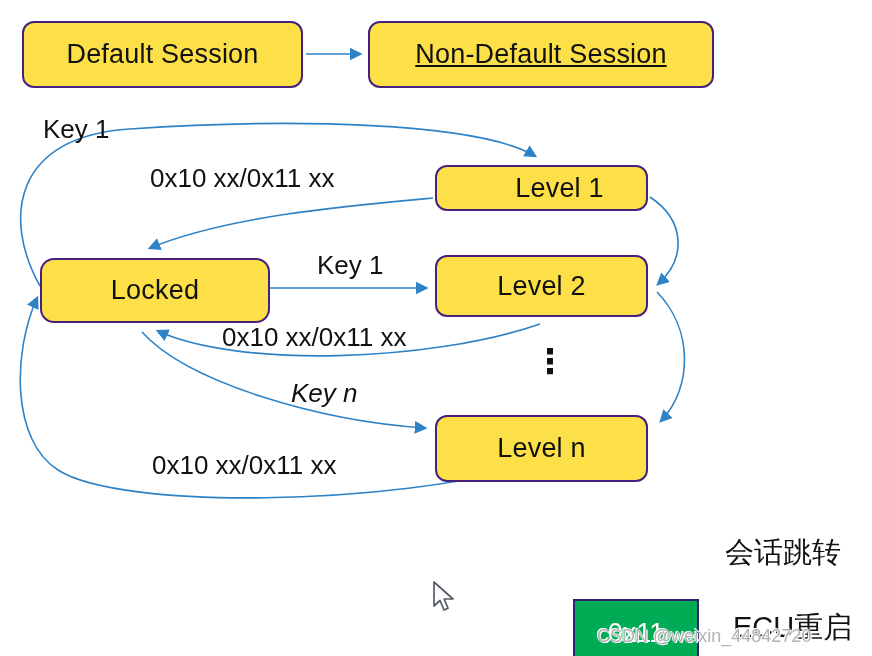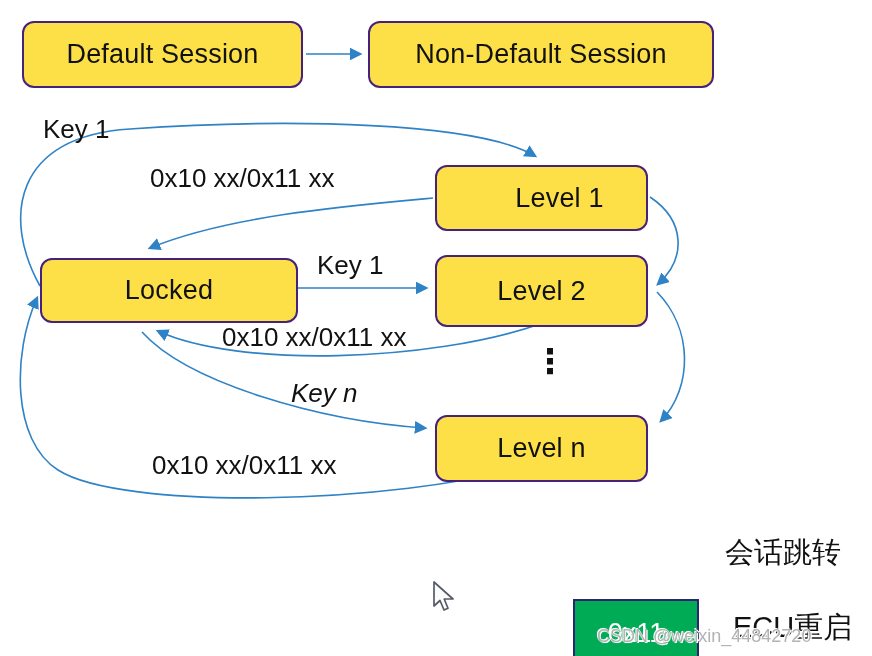--- a/index.html
+++ b/index.html
@@ -66,33 +66,33 @@
       <path d="M 536 464 C 390 506, 120 510, 58 470 C 12 441, 12 354, 37 298" marker-end="url(#arr)"></path>
       <path d="M 650 197 C 686 221, 686 259, 658 284" marker-end="url(#arr)"></path>
       <path d="M 657 292 C 693 329, 693 387, 661 421" marker-end="url(#arr)"></path>
     </g>
   </svg>
 
   <div class="node" style="left:22px;top:21px;width:281px;height:67px;">
     <span>Default Session</span>
   </div>
 
-  <div class="node" style="left:368px;top:21px;width:346px;height:67px;">
+  <div class="node" style="left:368px;top:21px;width:346px;height:67px;text-decoration:underline;">
     <span>Non-Default Session</span>
   </div>
 
-  <div class="node" style="left:435px;top:165px;width:213px;height:66px;padding-left:36px;">
+  <div class="node" style="left:435px;top:165px;width:213px;height:46px;padding-left:36px;">
     <span>Level 1</span>
   </div>
 
-  <div class="node" style="left:40px;top:258px;width:258px;height:65px;">
+  <div class="node" style="left:40px;top:258px;width:230px;height:65px;border-radius:14px;">
     <span>Locked</span>
   </div>
 
-  <div class="node" style="left:435px;top:255px;width:213px;height:72px;">
+  <div class="node" style="left:435px;top:255px;width:213px;height:62px;">
     <span>Level 2</span>
   </div>
 
   <div class="node" style="left:435px;top:415px;width:213px;height:67px;">
     <span>Level n</span>
   </div>
 
   <div class="edge-label" style="left:43px;top:114px;">Key 1</div>
   <div class="edge-label" style="left:150px;top:163px;">0x10 xx/0x11 xx</div>
   <div class="edge-label" style="left:317px;top:250px;">Key 1</div>

